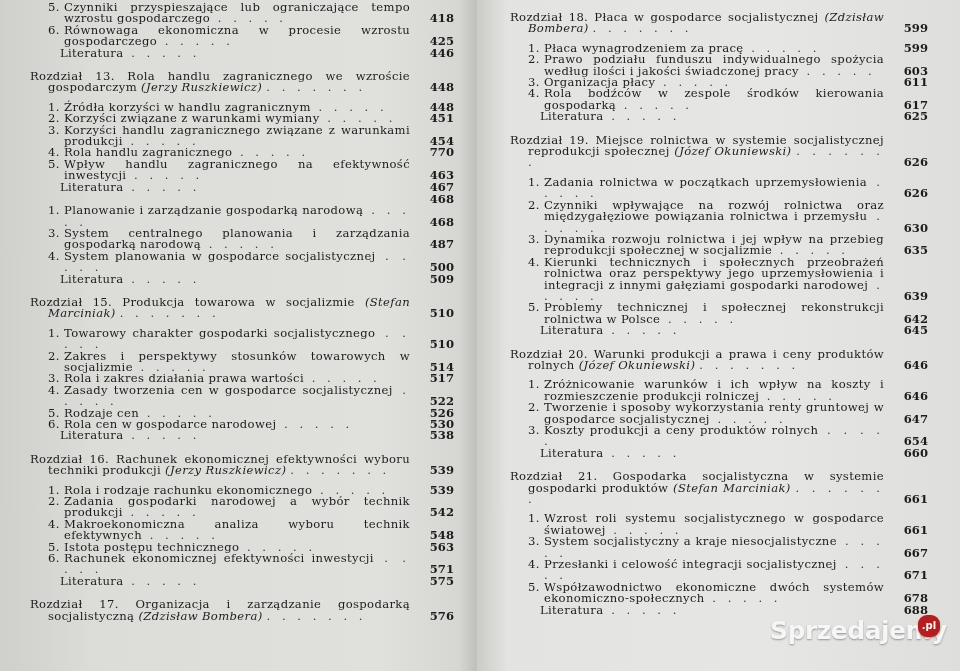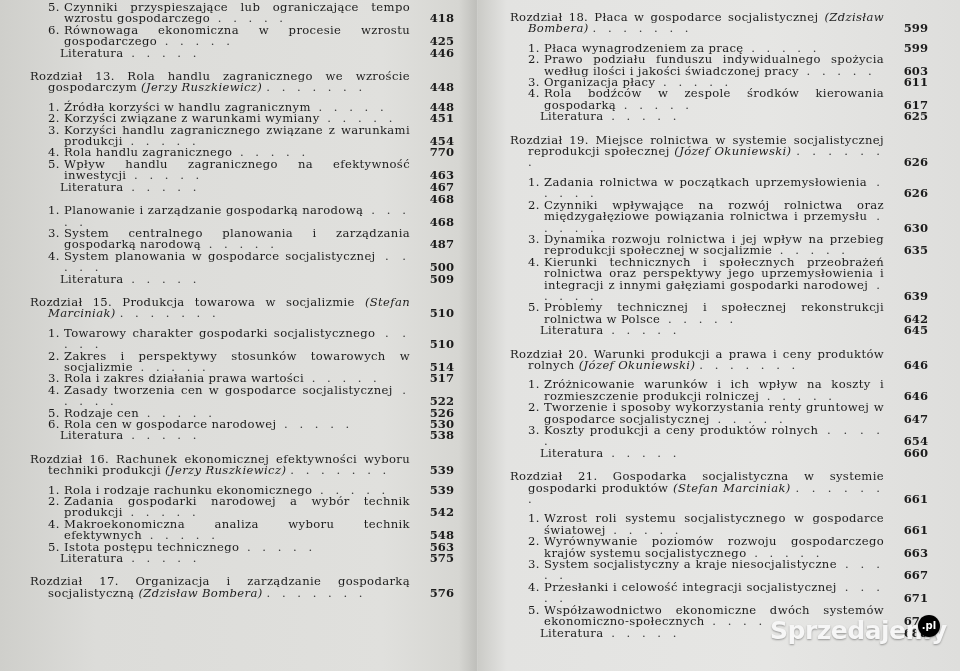--- a/index.html
+++ b/index.html
@@ -216,20 +216,24 @@
   <div class="entry">
     <span class="num">4.</span><span>Makroekonomiczna analiza wyboru technik efektywnych</span><span class="dots"> . . . . .</span>
     <span class="pg">548</span>
   </div>
 
   <div class="entry">
     <span class="num">5.</span><span>Istota postępu technicznego</span><span class="dots"> . . . . .</span>
     <span class="pg">563</span>
   </div>
 
+  <div class="entry">
+    <span class="num">6.</span><span>Rachunek ekonomicznej efektywności inwestycji</span><span class="dots"> . . . . .</span>
+    <span class="pg">571</span>
+  </div>
 
   <div class="entry lit">
     <span class="num"></span><span>Literatura</span><span class="dots"> . . . . .</span>
     <span class="pg">575</span>
   </div>
 </div>
   </div>
 
   <div class="chapter">
     <div class="chapter-head">
@@ -375,24 +379,20 @@
         <span class="dots"> . . . . . . .</span>
       </span>
       <span class="pg">661</span>
     </div>
     <div class="sections">
   <div class="entry">
     <span class="num">1.</span><span>Wzrost roli systemu socjalistycznego w gospodarce światowej</span><span class="dots"> . . . . .</span>
     <span class="pg">661</span>
   </div>
 
-  <div class="entry">
-    <span class="num">2.</span><span>Wyrównywanie poziomów rozwoju gospodarczego krajów systemu socjalistycznego</span><span class="dots"> . . . . .</span>
-    <span class="pg">663</span>
-  </div>
 
   <div class="entry">
     <span class="num">3.</span><span>System socjalistyczny a kraje niesocjalistyczne</span><span class="dots"> . . . . .</span>
     <span class="pg">667</span>
   </div>
 
   <div class="entry">
     <span class="num">4.</span><span>Przesłanki i celowość integracji socjalistycznej</span><span class="dots"> . . . . .</span>
     <span class="pg">671</span>
   </div>
@@ -406,13 +406,13 @@
     <span class="num"></span><span>Literatura</span><span class="dots"> . . . . .</span>
     <span class="pg">688</span>
   </div>
 </div>
   </div>
 </div>
   </div>
 </div>
 
 <div class="watermark">Sprzedajemy</div>
-<div class="watermark-badge" style="background: #000000;">.pl</div>
+<div class="watermark-badge" style="background: #b91c1c; border-radius: 9px;">.pl</div>
 
 </body></html>

